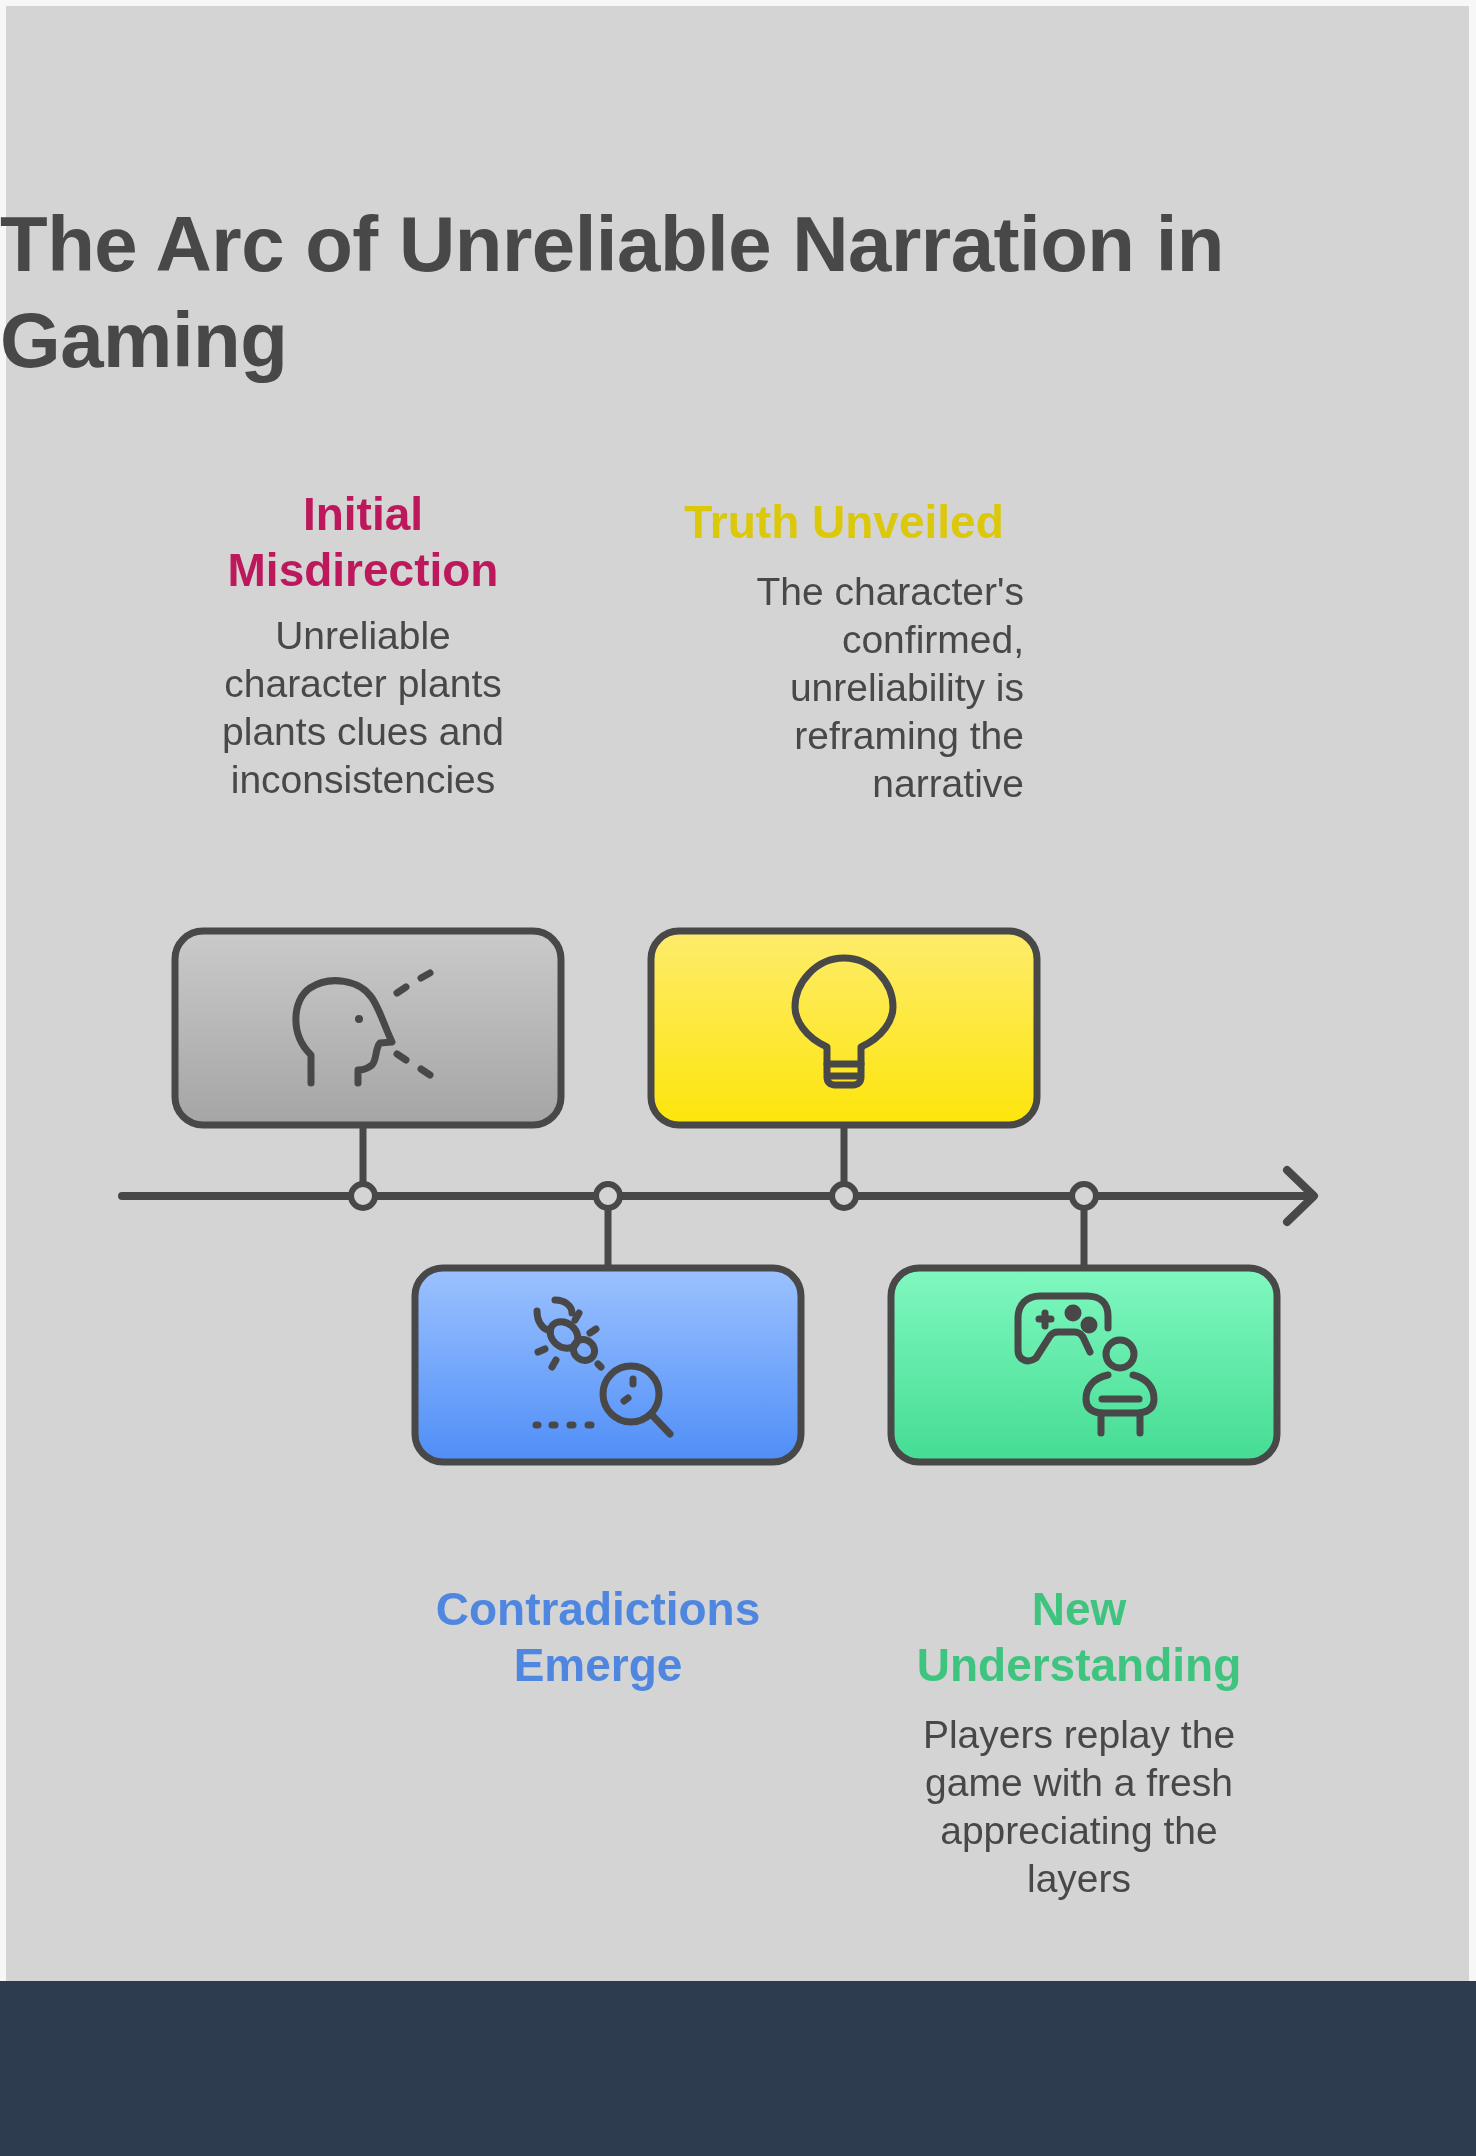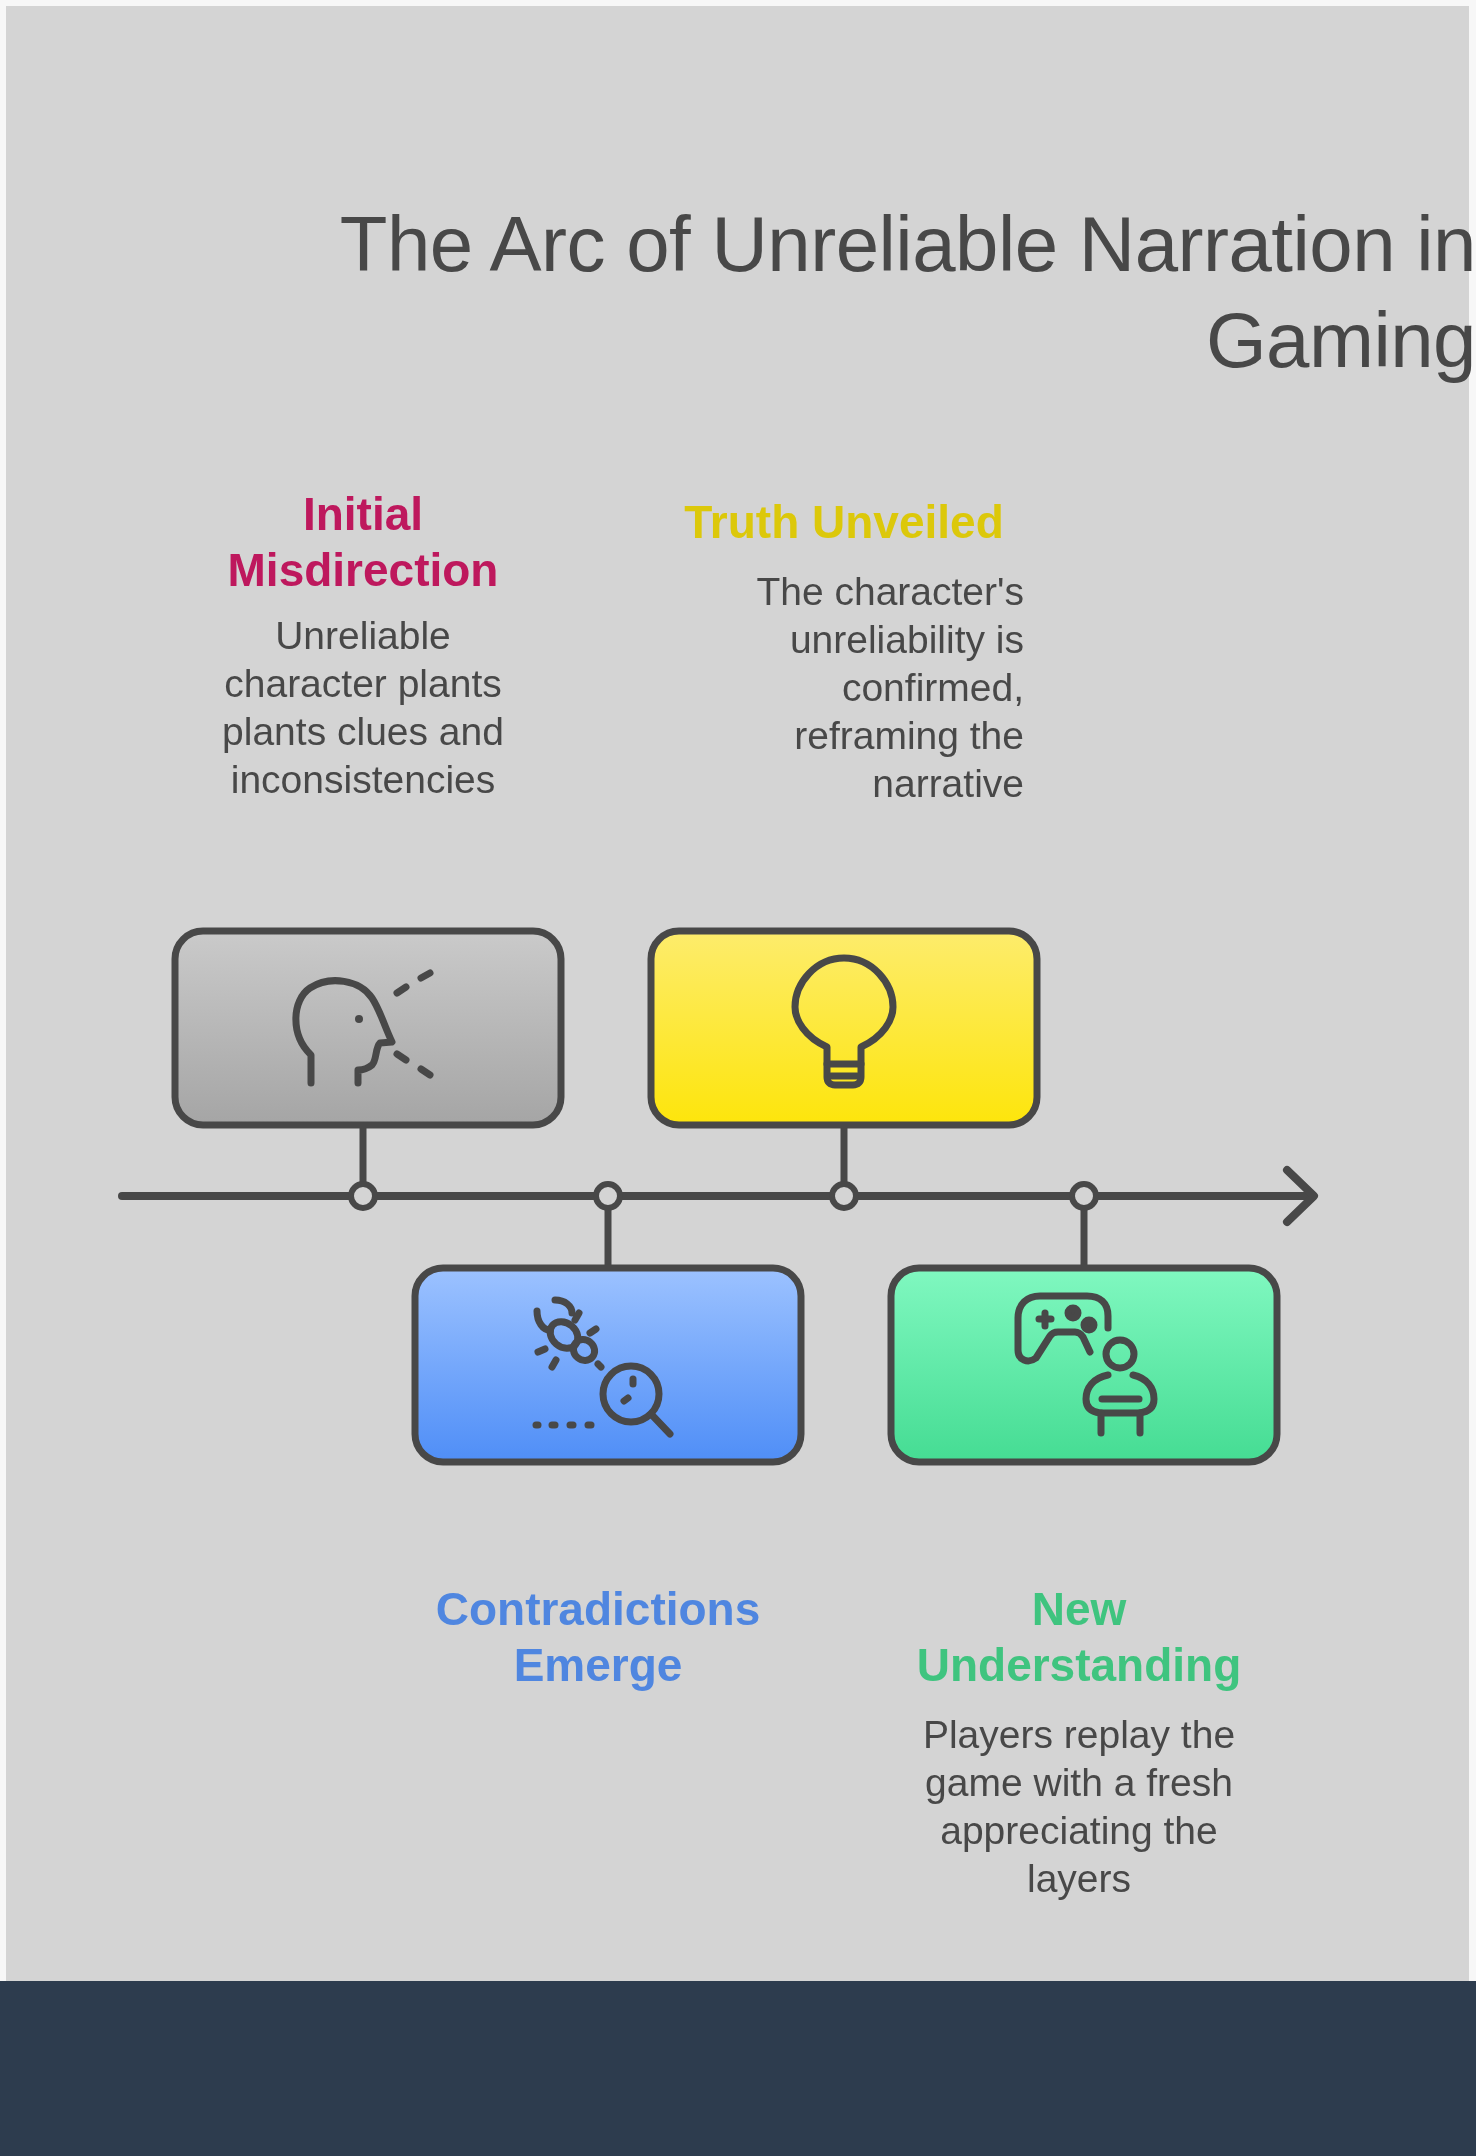--- a/index.html
+++ b/index.html
@@ -11,21 +11,21 @@
   .panel {
     position: absolute; left: 6px; top: 6px; width: 1463px; height: 1975px;
     background: #d4d4d4;
   }
   .footer {
     position: absolute; left: 0; top: 1981px; width: 1476px; height: 175px;
     background: #2d3c4e;
   }
   .title {
     position: absolute; left: 0; top: 196px; width: 1476px;
-    text-align: right; font-weight: normal; font-size: 78px; line-height: 96px;
+    text-align: left; font-weight: bold; font-size: 78px; line-height: 96px;
     color: #484848; letter-spacing: -0.5px;
   }
   .title .line { display: block; }
   .col {
     position: absolute; width: 360px; text-align: center;
   }
   .heading {
     font-size: 46px; line-height: 56px; margin: 0;
   }
   .heading .line, .desc .line { display: block; white-space: nowrap; }
@@ -152,22 +152,22 @@
     <span class="line">inconsistencies</span>
   </p>
 </div>
 
 <div class="col" style="left:664px; top:494px;">
   <h2 class="heading" style="color: rgb(220, 200, 10);">
     <span class="line">Truth Unveiled</span>
   </h2>
   <p class="desc" style="margin-bottom:0; margin-top:18px;text-align:right;">
     <span class="line">The character's</span>
+    <span class="line">confirmed,</span>
     <span class="line">unreliability is</span>
-    <span class="line">confirmed,</span>
     <span class="line">reframing the</span>
     <span class="line">narrative</span>
   </p>
 </div>
 
 <div class="col" style="left:418px; top:1581px;">
   <h2 class="heading" style="color: rgb(79, 134, 224);">
     <span class="line">Contradictions</span>
     <span class="line">Emerge</span>
   </h2>

